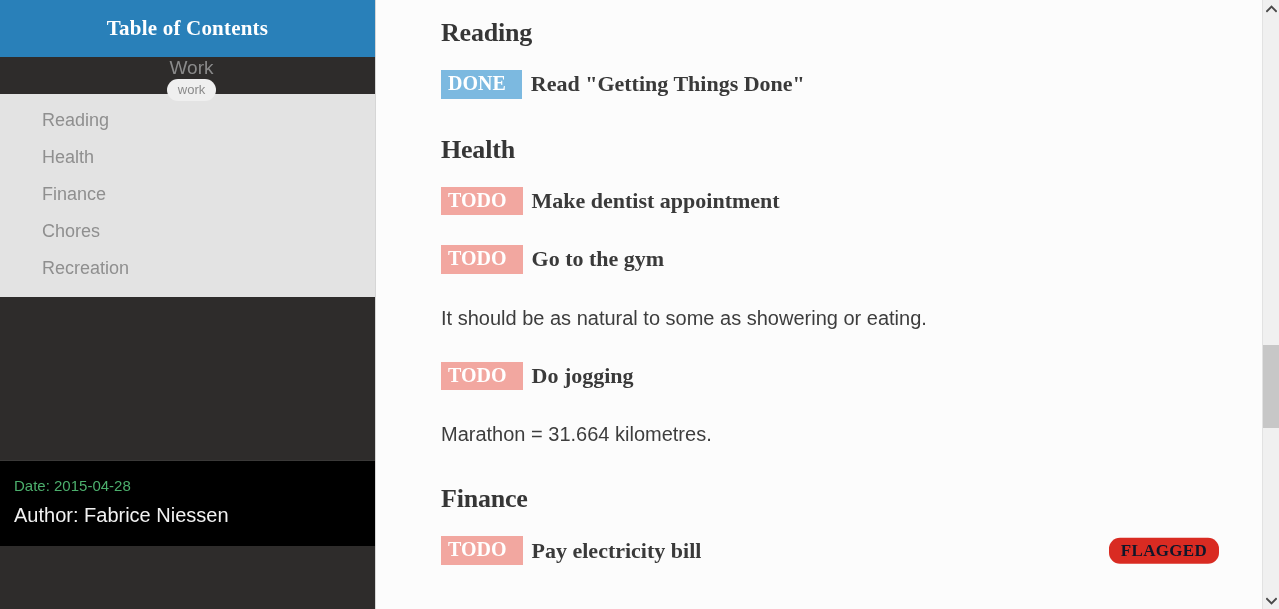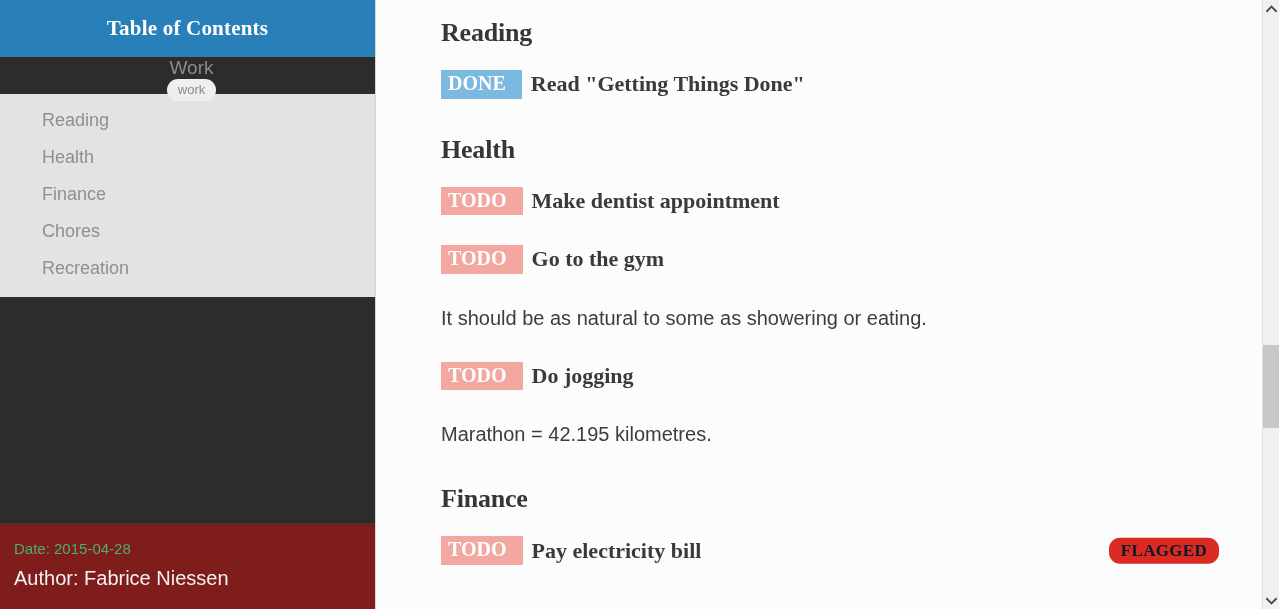--- a/index.html
+++ b/index.html
@@ -91,25 +91,25 @@
   .tag-home { background: #e8e8e8; color: #9a9a9a; }
 
   #sidebar-filler {
     background: #2e2c2b;
     flex: 1 1 auto;
   }
 
   #sidebar-inner {
     display: flex;
     flex-direction: column;
-    height: 609px;
+    height: 546px;
   }
 
   #sidebar-footer {
-    background: #7f1d1d;
+    background: #000000;
     height: 86px;
     padding: 16px 0 0 14px;
     border-top: 1px solid #3a3938;
   }
   #footer-date {
     color: #4caf6d;
     font-size: 15px;
     margin-bottom: 10px;
   }
   #footer-author {
@@ -296,21 +296,21 @@
         <span class="task-text">Go to the gym</span>
       </div>
 
       <p class="body-text">It should be as natural to some as showering or eating.</p>
 
       <div class="task">
         <span class="kw kw-todo">TODO</span>
         <span class="task-text">Do jogging</span>
       </div>
 
-      <p class="body-text">Marathon = 42.195 kilometres.</p>
+      <p class="body-text">Marathon = 31.664 kilometres.</p>
 
       <h2 class="section-title spaced">Finance</h2>
 
       <div class="task">
         <span class="kw kw-todo">TODO</span>
         <span class="task-text">Pay electricity bill</span>
         <span class="flagged">FLAGGED</span>
       </div>
 
     </div>

